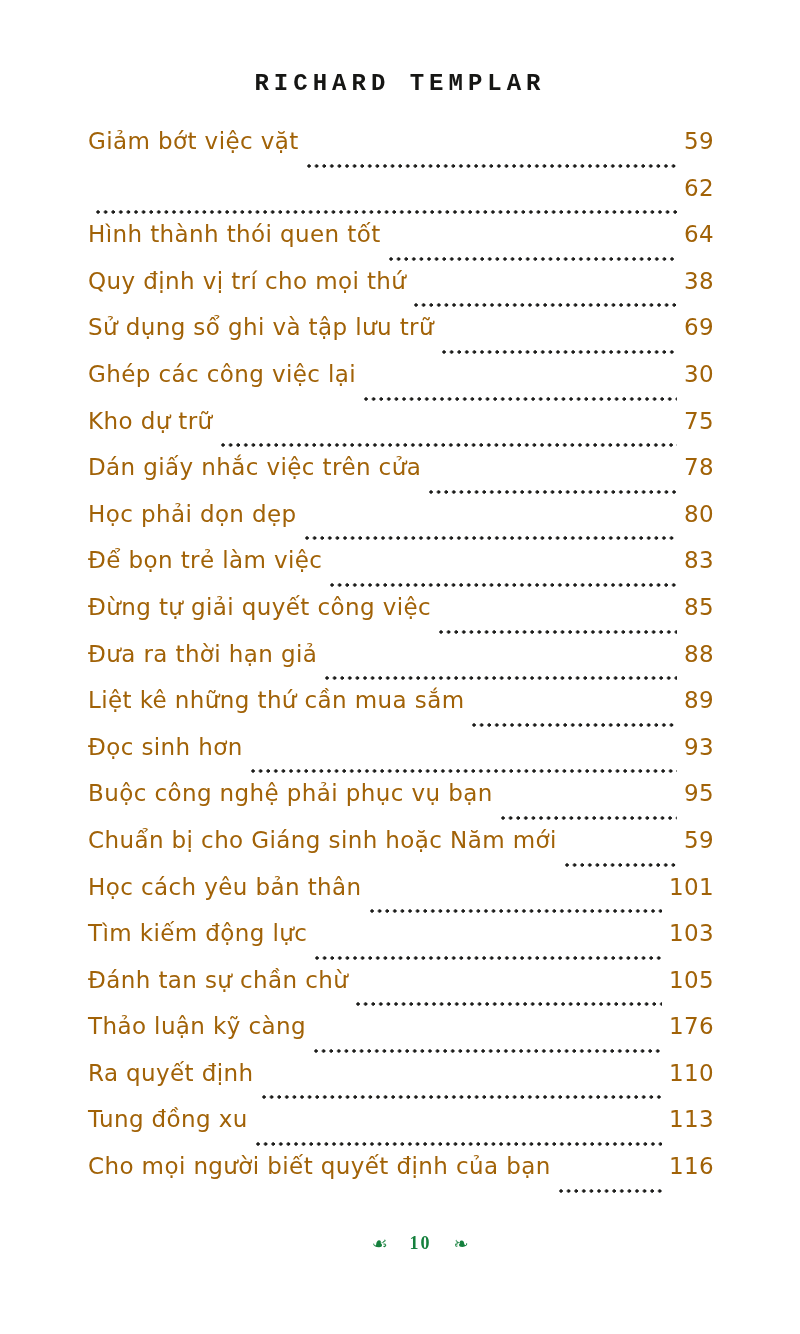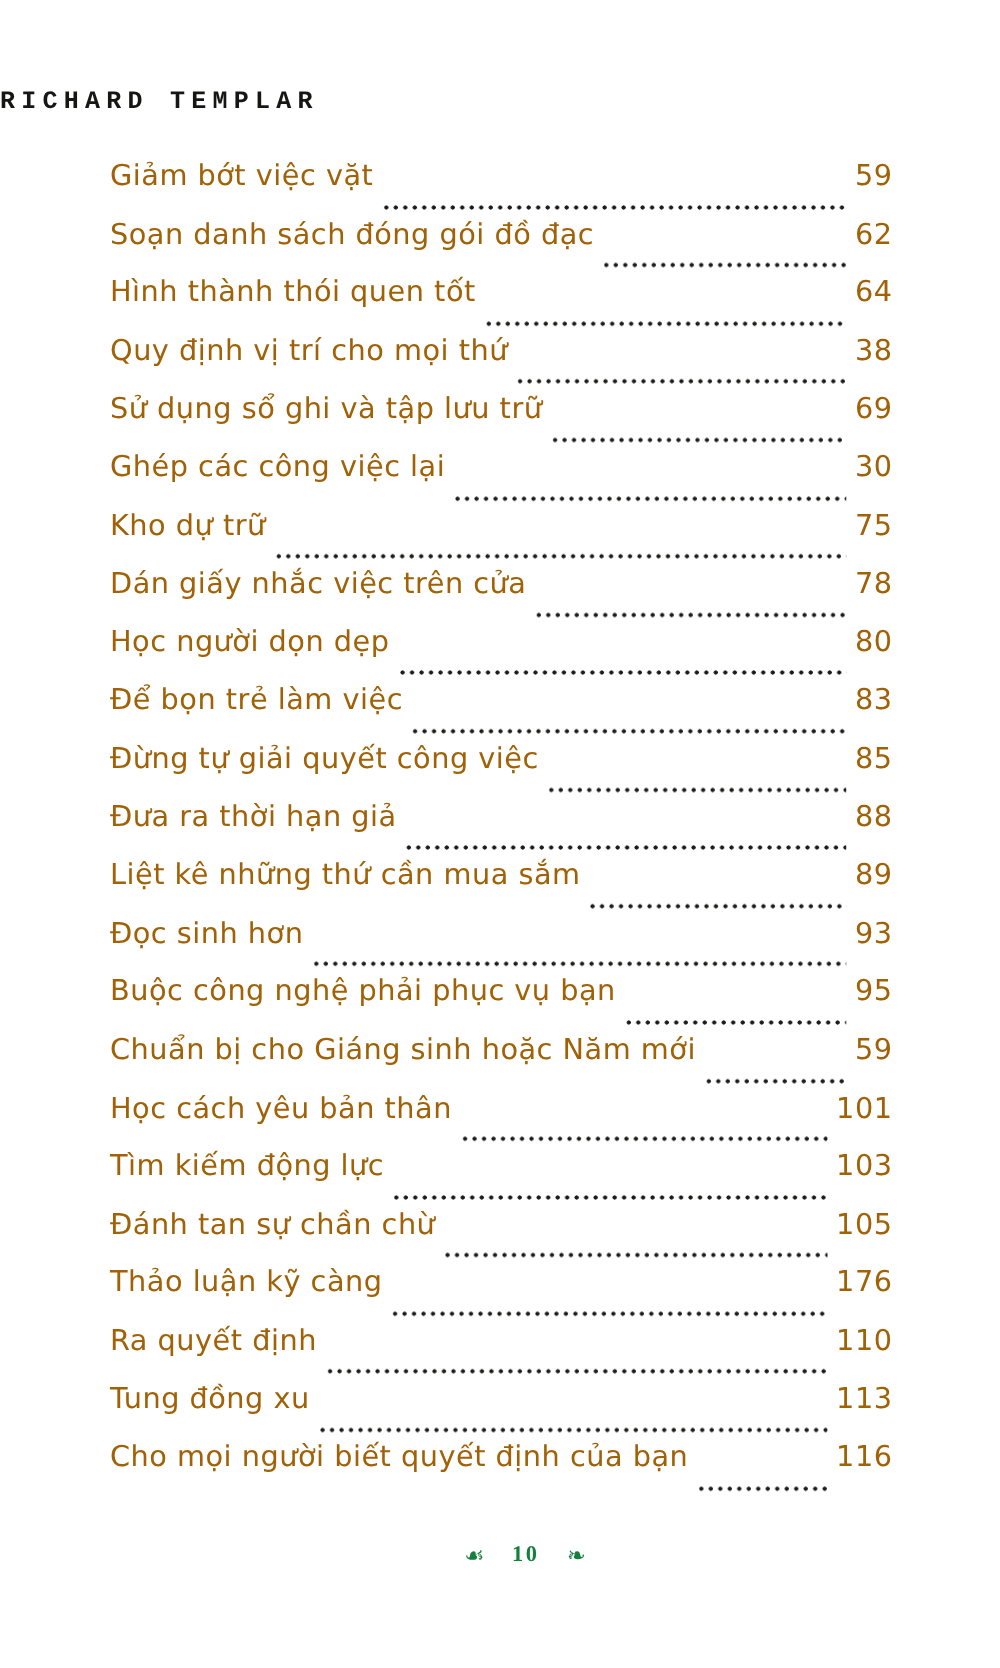--- a/index.html
+++ b/index.html
@@ -18,23 +18,24 @@
   .page {
     position: absolute;
     inset: 0;
     background: #ffffff;
   }
   .running-header {
     position: absolute;
     top: 70px;
     left: 0;
     width: 100%;
+    text-align: center;
     font-family: "Liberation Mono", "DejaVu Sans Mono", monospace;
     font-weight: bold;
-    font-size: 20px;
+    font-size: 24px;
     letter-spacing: 5px;
     color: #161614;
   }
   .toc {
     position: absolute;
     top: 128px;
     left: 88px;
     right: 86px;
   }
   .toc-row {
@@ -96,21 +97,20 @@
   <div class="running-header">RICHARD TEMPLAR</div>
 
   <div class="toc" id="toc-list">
     <div class="toc-row">
       <span class="toc-title">Giảm bớt việc vặt</span>
       <span class="toc-leader"></span>
       <span class="toc-page">59</span>
     </div>
 
     <div class="toc-row">
-      <span class="toc-title">Soạn danh sách đóng gói đồ đạc</span>
       <span class="toc-leader"></span>
       <span class="toc-page">62</span>
     </div>
 
     <div class="toc-row">
       <span class="toc-title">Hình thành thói quen tốt</span>
       <span class="toc-leader"></span>
       <span class="toc-page">64</span>
     </div>
 
@@ -138,21 +138,21 @@
       <span class="toc-page">75</span>
     </div>
 
     <div class="toc-row">
       <span class="toc-title">Dán giấy nhắc việc trên cửa</span>
       <span class="toc-leader"></span>
       <span class="toc-page">78</span>
     </div>
 
     <div class="toc-row">
-      <span class="toc-title">Học người dọn dẹp</span>
+      <span class="toc-title">Học phải dọn dẹp</span>
       <span class="toc-leader"></span>
       <span class="toc-page">80</span>
     </div>
 
     <div class="toc-row">
       <span class="toc-title">Để bọn trẻ làm việc</span>
       <span class="toc-leader"></span>
       <span class="toc-page">83</span>
     </div>
 

